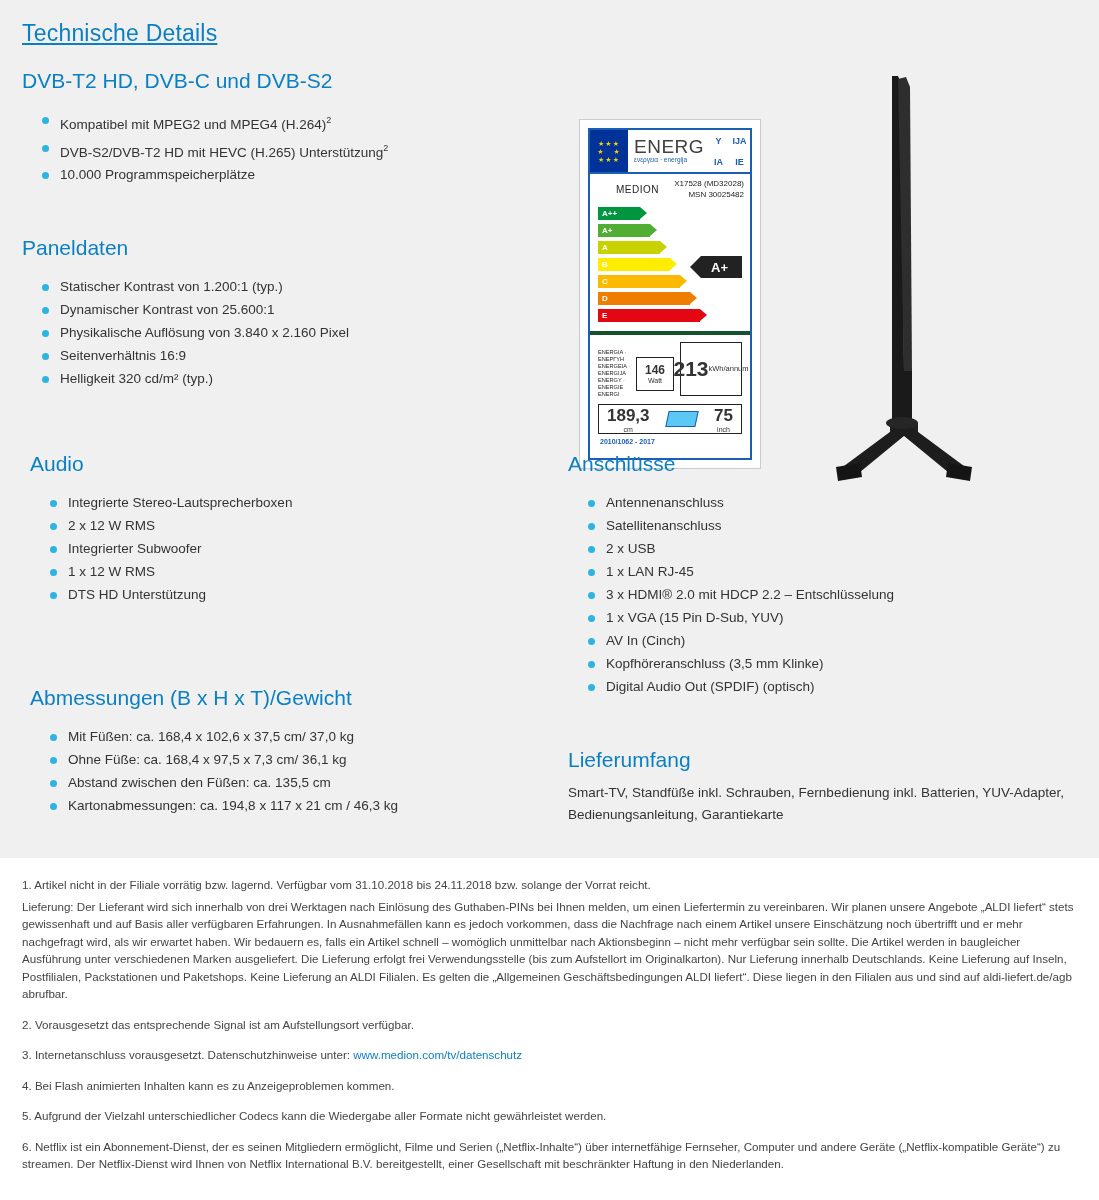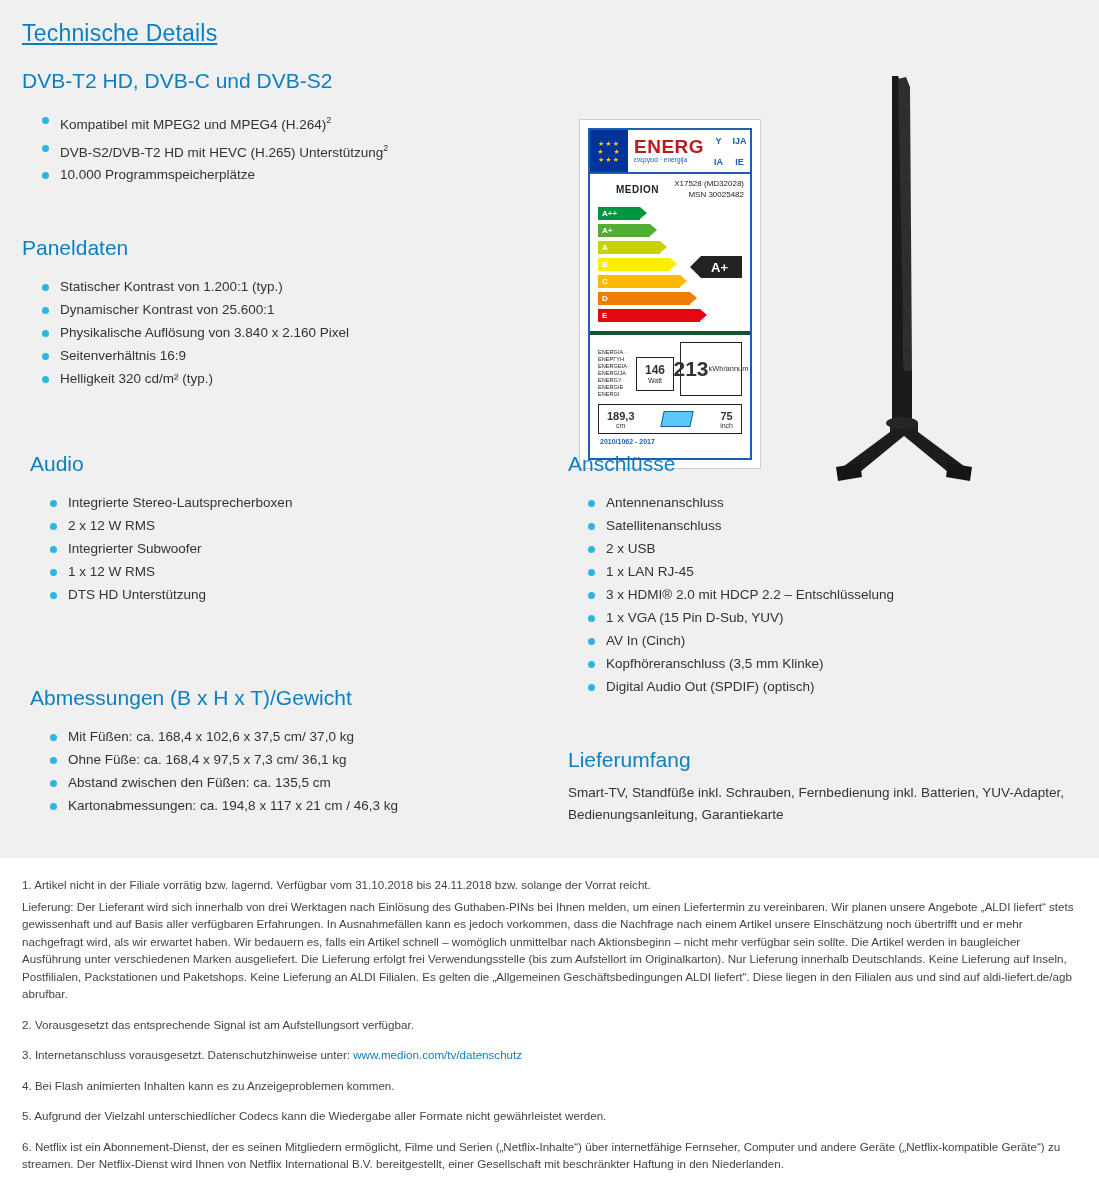--- a/index.html
+++ b/index.html
@@ -109,40 +109,40 @@
     line-height: 8px;
     text-align:center;
     padding-top: 10px;
     letter-spacing: 1px;
   }
   .en-word {
     flex: 1;
     padding-left: 6px;
     display:flex; flex-direction:column; justify-content:center;
   }
-  .en-word .big { font-size: 19px; font-weight: bold; color:#b91c1c; letter-spacing:.5px; line-height:18px;}
+  .en-word .big { font-size: 19px; font-weight: normal; color:#404040; letter-spacing:.5px; line-height:18px;}
   .en-word .small { font-size: 6.5px; color:#1a5fb4; line-height:8px;}
   .en-letters {
     width: 42px;
     display:grid;
     grid-template-columns: 1fr 1fr;
     grid-template-rows: 1fr 1fr;
     font-size: 9px;
     color:#1a5fb4;
     font-weight: bold;
     align-items:center;
     justify-items:center;
   }
   .en-brandrow {
     display:flex; justify-content:space-between; align-items:center;
     padding: 4px 6px 0 6px;
     font-size: 8px;
     color:#222;
   }
-  .en-brand { font-weight: bold; font-size: 10px; letter-spacing:.5px;padding-left:20px; }
+  .en-brand { font-weight: normal; font-size: 10px; letter-spacing:.5px;padding-left:20px; }
   .en-models { text-align:right; line-height: 11px; }
   .en-scale { padding: 6px 6px 2px 8px; position:relative; }
   .bar-row { display:flex; align-items:center; height: 15px; margin-bottom:2px; position:relative;}
   .bar {
     height: 13px;
     color: #fff;
     font-size: 8px;
     font-weight: bold;
     display: flex; align-items:center;
     padding-left: 4px;
@@ -197,21 +197,21 @@
   }
   .en-kwh b { font-size: 21px; line-height: 22px;}
   .en-size {
     margin: 6px 8px 0 8px;
     border: 1.5px solid #222;
     height: 30px;
     display:flex; align-items:center; justify-content:space-between;
     padding: 0 8px;
     font-size: 7px;
   }
-  .en-size .val { font-size: 11px; font-weight: bold; }
+  .en-size .val { font-size: 17px; font-weight: bold; }
   .en-screen { width: 30px; height: 16px; background: #5bc8f5; border:1px solid #1a5fb4; transform: skewX(-12deg);}
   .en-reg { text-align:left; padding: 4px 0 0 10px; font-size: 7px; color:#1a5fb4; font-weight:bold;}
 
   
   .tv {
     position: absolute;
     left: 265px;
     top: 0;
     width: 200px;
     height: 420px;

